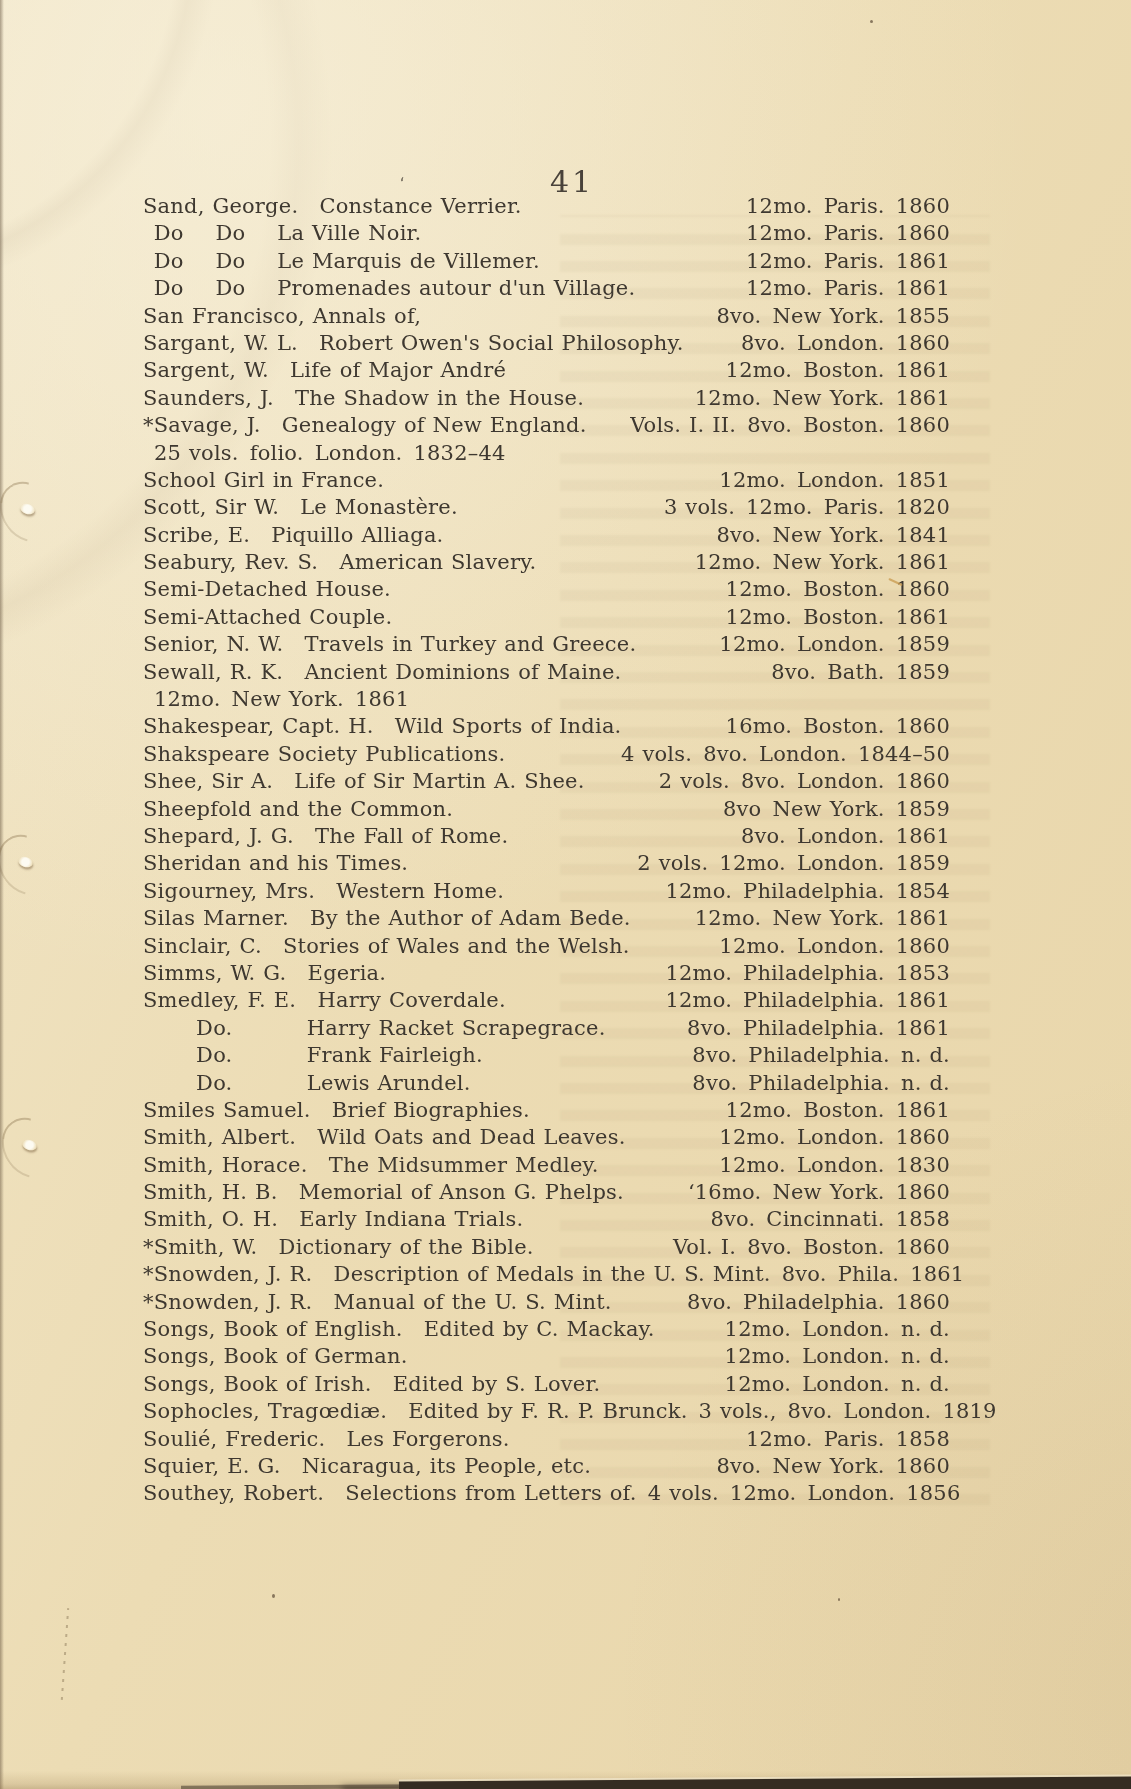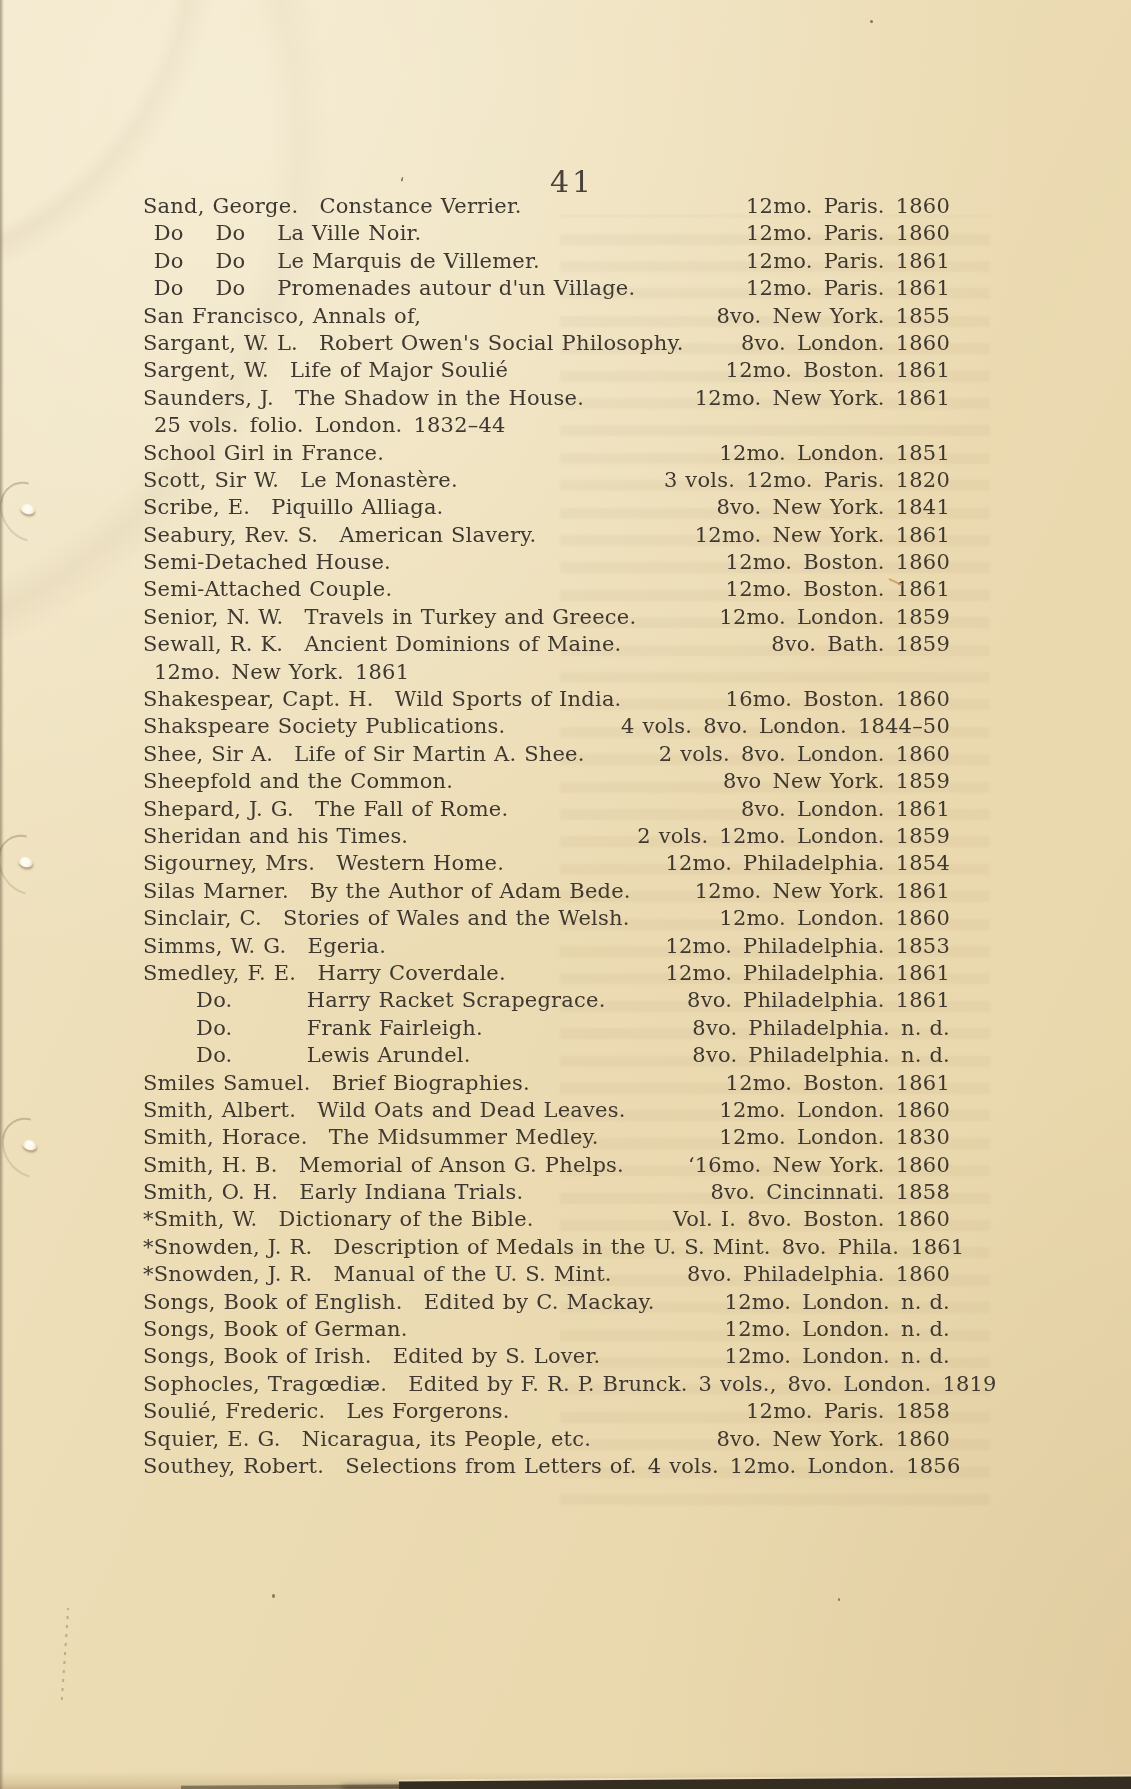--- a/index.html
+++ b/index.html
@@ -113,26 +113,30 @@
       </div>
       <div class="row">
         <span class="entry">San Francisco, Annals of,</span>
         <span class="rt"><span>8vo.</span><span>New York.</span><span>1855</span></span>
       </div>
       <div class="row">
         <span class="entry">Sargant, W. L. Robert Owen's Social Philosophy.</span>
         <span class="rt"><span>8vo.</span><span>London.</span><span>1860</span></span>
       </div>
       <div class="row">
-        <span class="entry">Sargent, W. Life of Major Soulié</span>
+        <span class="entry">Sargent, W. Life of Major André</span>
         <span class="rt"><span>12mo.</span><span>Boston.</span><span>1861</span></span>
       </div>
       <div class="row">
         <span class="entry">Saunders, J. The Shadow in the House.</span>
         <span class="rt"><span>12mo.</span><span>New York.</span><span>1861</span></span>
+      </div>
+      <div class="row">
+        <span class="entry">*Savage, J. Genealogy of New England.</span>
+        <span class="rt"><span>Vols. I. II.</span><span>8vo.</span><span>Boston.</span><span>1860</span></span>
       </div>
       <div class="row">
         <span class="rt"><span>25 vols.</span><span>folio.</span><span>London.</span><span>1832–44</span></span>
       </div>
       <div class="row">
         <span class="entry">School Girl in France.</span>
         <span class="rt"><span>12mo.</span><span>London.</span><span>1851</span></span>
       </div>
       <div class="row">
         <span class="entry">Scott, Sir W. Le Monastère.</span>

